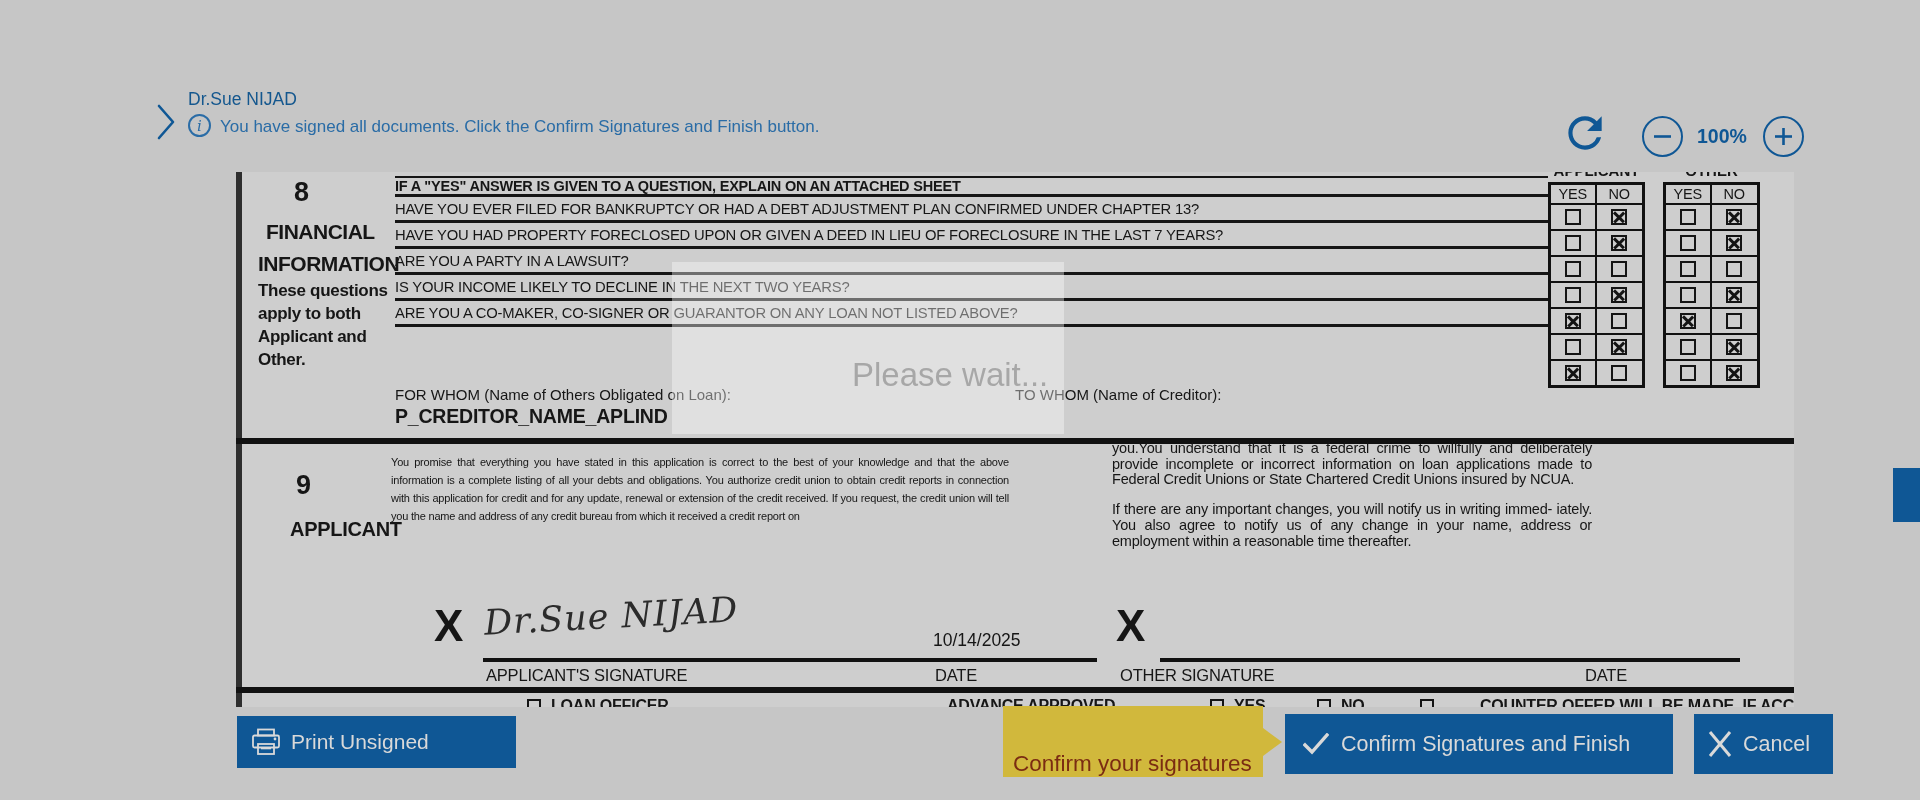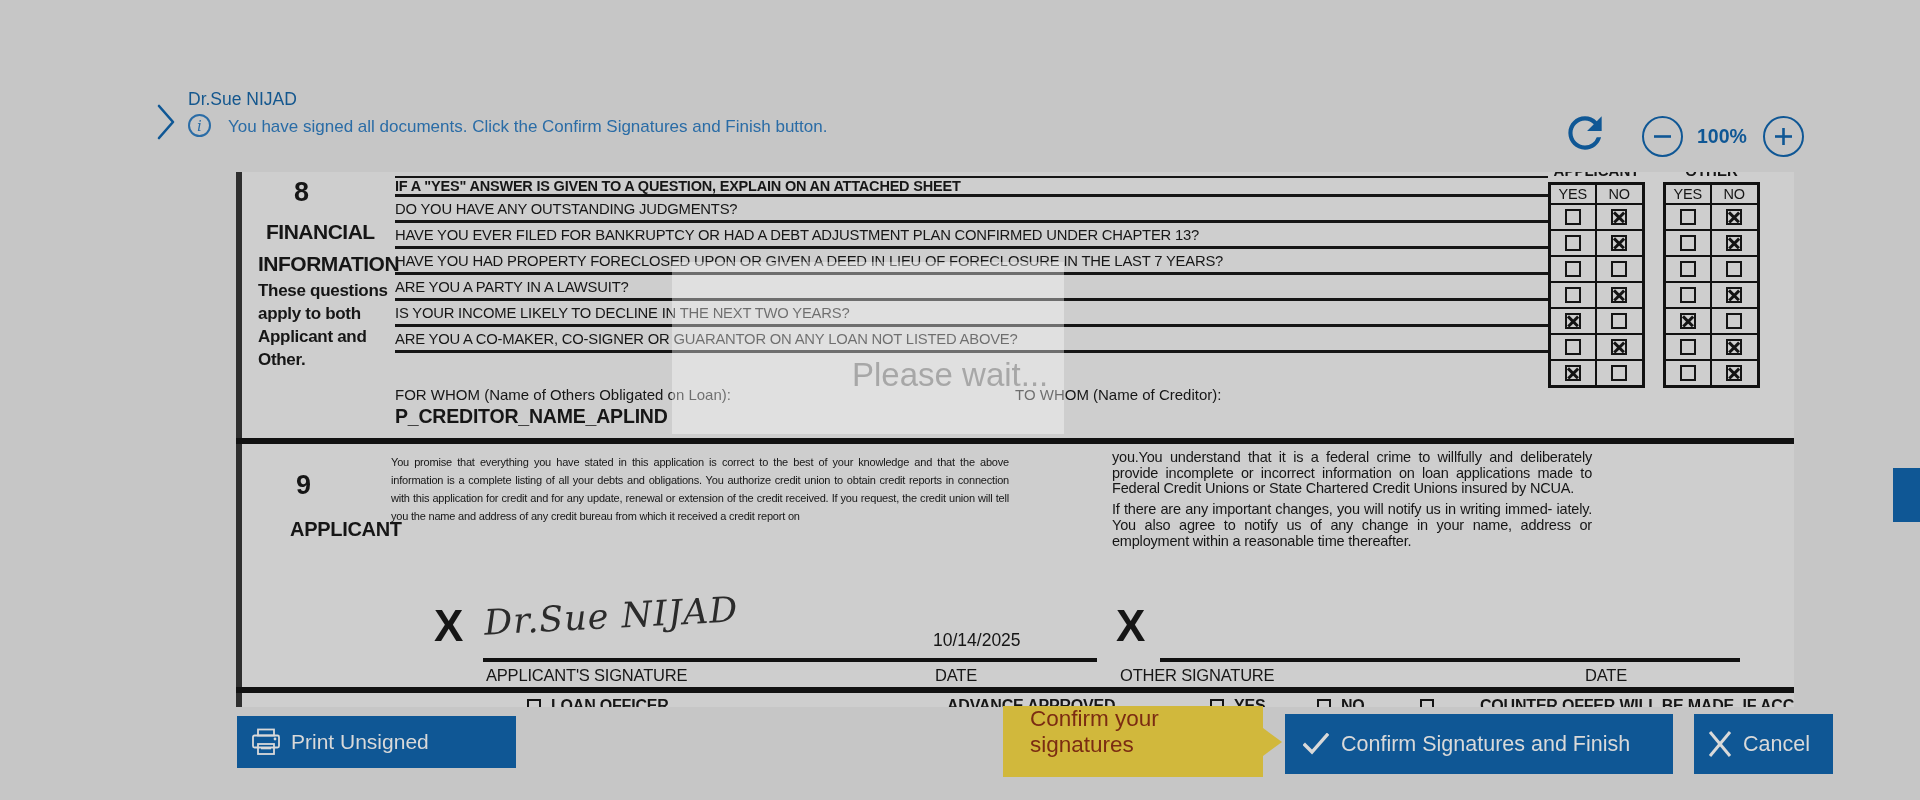--- a/index.html
+++ b/index.html
@@ -9,21 +9,21 @@
 
   
   .topbar { position:absolute; left:0; top:0; width:1920px; height:75px; background:#c2c2c2; border-bottom:1px solid #b7b7b7; }
   .logo-box { position:absolute; left:85px; top:11px; width:368px; height:55px; border:3px solid #6f6f6f; background:#cecece; display:flex; align-items:center; justify-content:center; }
   .logo-box span { font-size:22px; color:#4c4c4c; letter-spacing:.5px; }
 
   
   .chevron { position:absolute; left:156px; top:103px; }
   .signer { position:absolute; left:188px; top:89px; font-size:17.5px; font-weight:500; color:#14578e; }
   .info-icon { position:absolute; left:188px; top:114px; width:23px; height:23px; border:2px solid #2a6ca6; border-radius:50%; color:#2a6ca6; font-family:"DejaVu Serif", serif; font-style:italic; font-size:15px; display:flex; align-items:center; justify-content:center; }
-  .info-msg { position:absolute; left:228px; top:117px; font-size:17px; color:#2a6ca6; }
+  .info-msg { position:absolute; left:220px; top:117px; font-size:17px; color:#2a6ca6; }
   .refresh-btn { position:absolute; left:1560px; top:108px; width:50px; height:50px; cursor:pointer; }
   .circle-btn { position:absolute; width:41px; height:41px; border:2.2px solid #0f5795; border-radius:50%; top:116px; cursor:pointer; }
   .circle-btn.minus { left:1642px; }
   .circle-btn.plus { left:1763px; }
   .circle-btn svg { position:absolute; left:0; top:0; }
   .zoom-level { position:absolute; left:1697px; top:125px; font-size:19.5px; font-weight:600; color:#0f5795; }
 
   
   .doc { position:absolute; left:236px; top:172px; width:1558px; height:535px; background:#cecece; overflow:hidden; color:#161616; }
   .doc-leftbar { position:absolute; left:0; top:0; width:6px; height:535px; background:#2e2e2e; }
@@ -51,22 +51,22 @@
 
   .for-whom { position:absolute; left:159px; top:214px; font-size:15px; }
   .to-whom { position:absolute; left:779px; top:214px; font-size:15px; }
   .creditor { position:absolute; left:159px; top:233px; font-size:19.5px; font-weight:700; letter-spacing:-.2px; }
 
   .wait-overlay { position:absolute; left:436px; top:90px; width:392px; height:172px; background:rgba(255,255,255,.38); z-index:5; }
   .wait-text { position:absolute; left:180px; top:94px; font-size:33px; color:#9a9a9a; opacity:.8; white-space:nowrap; }
 
   .sec-divider { position:absolute; left:0; top:266px; width:1558px; height:6px; background:#111; }
   .sig-para-left { position:absolute; left:155px; top:281px; width:618px; font-size:11px; line-height:18px; text-align:justify; letter-spacing:-.2px; }
-  .sig-para-right { position:absolute; left:876px; top:278px; width:480px; font-size:14.5px; line-height:15.7px; text-align:justify; letter-spacing:-.2px; }
-  .sig-para-right .p2 { margin-top:5px; }
+  .sig-para-right { position:absolute; left:876px; top:269px; width:480px; font-size:14.5px; line-height:15.7px; text-align:justify; letter-spacing:-.2px; }
+  .sig-para-right .p2 { margin-top:14px; }
 
   .x-mark { position:absolute; top:432px; font-size:44px; font-weight:800; line-height:44px; }
   .x1 { left:198px; } .x2 { left:880px; }
   .script-sig { position:absolute; left:248px; top:424px; font-family:"DejaVu Serif", serif; font-style:italic; font-size:35px; color:#2b2b2b; transform:rotate(-3deg); letter-spacing:1px; white-space:nowrap; }
   .sig-date { position:absolute; left:697px; top:458px; font-size:17.5px; }
   .sig-line { position:absolute; top:486px; height:3.5px; background:#111; }
   .sig-line.l1 { left:247px; width:614px; }
   .sig-line.l2 { left:924px; width:580px; }
   .sig-label { position:absolute; top:494px; font-size:16.5px; letter-spacing:-.2px; }
   .lab-app { left:250px; } .lab-date1 { left:699px; } .lab-other { left:884px; } .lab-date2 { left:1349px; }
@@ -76,21 +76,21 @@
   .clipped-row .cb { position:absolute; top:2px; width:14px; height:14px; border-width:2.5px; }
   .clip-label { position:absolute; top:0; font-size:16px; font-weight:700; letter-spacing:-.2px; white-space:nowrap; }
 
   .scroll-thumb { position:absolute; left:1893px; top:468px; width:27px; height:54px; background:#0f5795; cursor:pointer; }
 
   
   .btn { position:absolute; display:flex; align-items:center; background:#0f5795; color:#d9d9d9; border:none; cursor:pointer; font-family:"Liberation Sans", sans-serif; }
   .btn-print { left:237px; top:716px; width:279px; height:52px; padding-left:14px; gap:10px; font-size:21px; }
   .btn-confirm { left:1285px; top:714px; width:388px; height:60px; padding-left:18px; gap:12px; font-size:21.5px; }
   .btn-cancel { left:1694px; top:714px; width:139px; height:60px; padding-left:12px; gap:9px; font-size:21.5px; }
-  .tooltip { position:absolute; left:1003px; top:706px; width:260px; height:71px; background:#d1b83c; display:flex; align-items:flex-start; padding-left:27px; }
+  .tooltip { position:absolute; left:1003px; top:706px; width:260px; height:71px; background:#d1b83c; display:flex; align-items:flex-end; padding-left:10px; }
   .tooltip span { font-size:22.5px; color:#7b2c12; }
   .tooltip-arrow { position:absolute; left:260px; top:50%; margin-top:-14px; width:0; height:0; border-top:14px solid transparent; border-bottom:14px solid transparent; border-left:19px solid #d1b83c; }
 </style>
 </head>
 <body>
 
 <div class="screen">
 
 
   <svg class="chevron" width="22" height="38" viewBox="0 0 22 38">
@@ -119,21 +119,20 @@
   <div class="doc">
     <div class="doc-leftbar"></div>
 
     <div class="sec-num sec8-num">8</div>
     <div class="sec8-t1">FINANCIAL</div>
     <div class="sec8-t2">INFORMATION</div>
     <div class="sec8-sub">These questions apply to both Applicant and Other.</div>
 
     <div class="q-rows" id="q-rows">
       <div class="instr-row">IF A "YES" ANSWER IS GIVEN TO A QUESTION, EXPLAIN ON AN ATTACHED SHEET</div>
-    <div class="q-row">DO YOU HAVE ANY OUTSTANDING JUDGMENTS?</div>
         <div class="q-row">HAVE YOU EVER FILED FOR BANKRUPTCY OR HAD A DEBT ADJUSTMENT PLAN CONFIRMED UNDER CHAPTER 13?</div>
         <div class="q-row">HAVE YOU HAD PROPERTY FORECLOSED UPON OR GIVEN A DEED IN LIEU OF FORECLOSURE IN THE LAST 7 YEARS?</div>
         <div class="q-row">ARE YOU A PARTY IN A LAWSUIT?</div>
         <div class="q-row">IS YOUR INCOME LIKELY TO DECLINE IN THE NEXT TWO YEARS?</div>
         <div class="q-row">ARE YOU A CO-MAKER, CO-SIGNER OR GUARANTOR ON ANY LOAN NOT LISTED ABOVE?</div>
       </div>
 
     <div class="tbl-label" style="left:1312px">APPLICANT</div>
     <div class="tbl-label" style="left:1427px">OTHER</div>
 

